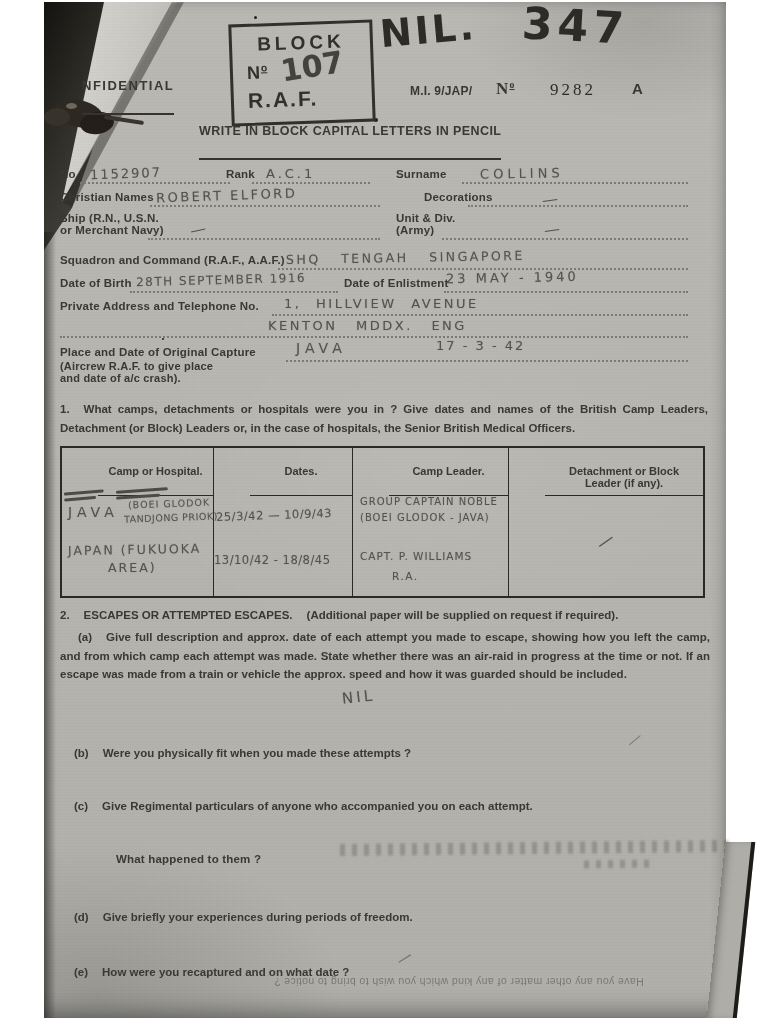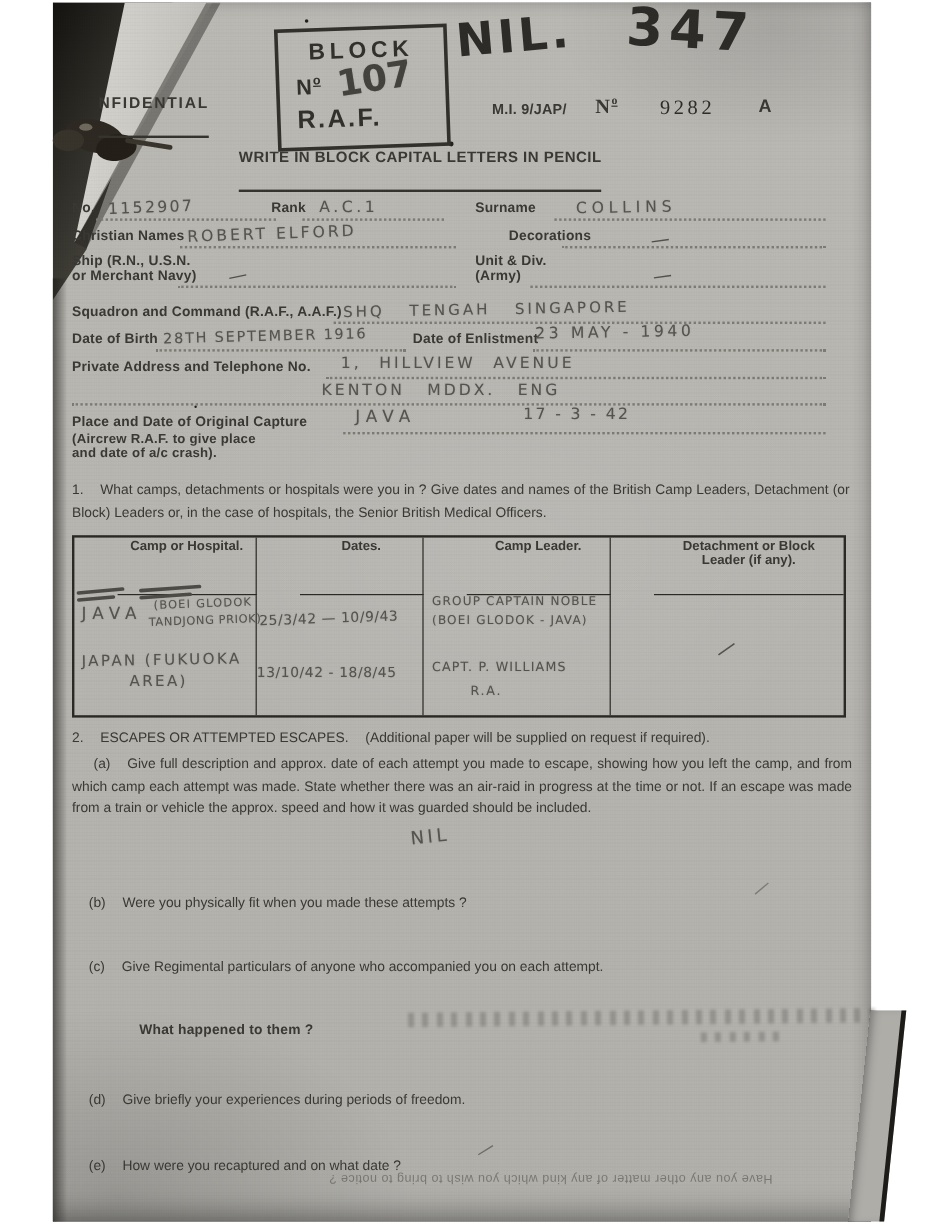--- a/index.html
+++ b/index.html
@@ -12,36 +12,36 @@
       radial-gradient(ellipse 420px 300px at 55% 45%, rgba(255,255,255,.06), transparent 70%),
       linear-gradient(180deg,#bab9b4 0%,#b6b5b0 55%,#b1b0ab 100%);
     box-shadow: inset 0 -16px 22px -10px rgba(0,0,0,.38),
                 inset -10px 0 16px -10px rgba(0,0,0,.22),
                 inset 0 8px 14px -9px rgba(0,0,0,.20);}
   .grain{position:absolute;inset:0;pointer-events:none;opacity:.5;
     background:
       repeating-linear-gradient(0deg, rgba(0,0,0,.025) 0 1px, transparent 1px 3px),
       repeating-linear-gradient(90deg, rgba(0,0,0,.02) 0 1px, transparent 1px 2px);}
   .lbl{position:absolute;font-weight:700;font-size:11.5px;color:#3a3934;letter-spacing:.2px;white-space:nowrap;}
-  .par{position:absolute;font-weight:400;font-size:11.5px;line-height:1.62;color:#3a3934;text-align:justify;}
+  .par{position:absolute;font-weight:700;font-size:11.5px;line-height:1.62;color:#3a3934;text-align:justify;}
   .plabel{margin-right:14px;}
   .dot{position:absolute;height:0;border-bottom:2px dotted #7d7b73;}
   .hw{position:absolute;font-family:"DejaVu Sans",sans-serif;color:#56544e;white-space:nowrap;
       text-shadow:0 0 1px rgba(86,84,78,.35);}
   .hw-big{position:absolute;font-family:"DejaVu Sans",sans-serif;font-weight:700;color:#2e2c28;white-space:nowrap;}
   .dash{position:absolute;font-family:"DejaVu Sans",sans-serif;color:#54524c;font-size:16px;}
   .underlined{border-bottom:2.5px solid #35342f;padding-bottom:20px;}
   .serif{font-family:"Liberation Serif",serif;}
   .ord{display:inline-block;font-size:58%;vertical-align:top;text-decoration:underline;margin-left:1px;}
   #stamp{position:absolute;left:186px;top:20px;width:138px;height:96px;border:3px solid #32312c;
          transform:rotate(-2deg);color:#32312c;font-weight:700;}
   #camp-table{position:absolute;left:16px;top:444px;width:645px;height:152px;border:2.5px solid #2b2a25;
       display:grid;grid-template-columns:152px 139px 156px 1fr;grid-template-rows:48px 1fr;box-sizing:border-box;}
   .th{border-right:1.5px solid #2b2a25;border-bottom:1.5px solid #2b2a25;display:flex;align-items:flex-start;
-      justify-content:center;text-align:center;font-weight:700;font-size:11px;color:#3a3934;padding:1px 6px 0 6px;margin-left:36px;}
+      justify-content:center;text-align:center;font-weight:700;font-size:11px;color:#3a3934;padding:17px 6px 0 6px;margin-left:36px;}
   .td{border-right:1.5px solid #2b2a25;}
   .noright{border-right:none;}
   .speck{position:absolute;width:3px;height:3px;background:#23221e;border-radius:50%;}
   .scribble{position:absolute;}
   .scribble i{display:block;height:3px;background:#4e4c46;border-radius:2px;margin-bottom:3px;transform:rotate(-2deg);}
   .smudge{position:absolute;background:repeating-linear-gradient(90deg, rgba(55,53,48,.25) 0 5px, transparent 5px 12px);
       filter:blur(1.2px);transform:rotate(-.6deg);}
   .bleed{position:absolute;transform:rotate(180deg);filter:blur(.5px);opacity:.55;color:#4e4c46;
       font-size:10.5px;letter-spacing:.4px;white-space:nowrap;}
   .fold-dark{position:absolute;left:0;top:0;width:152px;height:258px;

